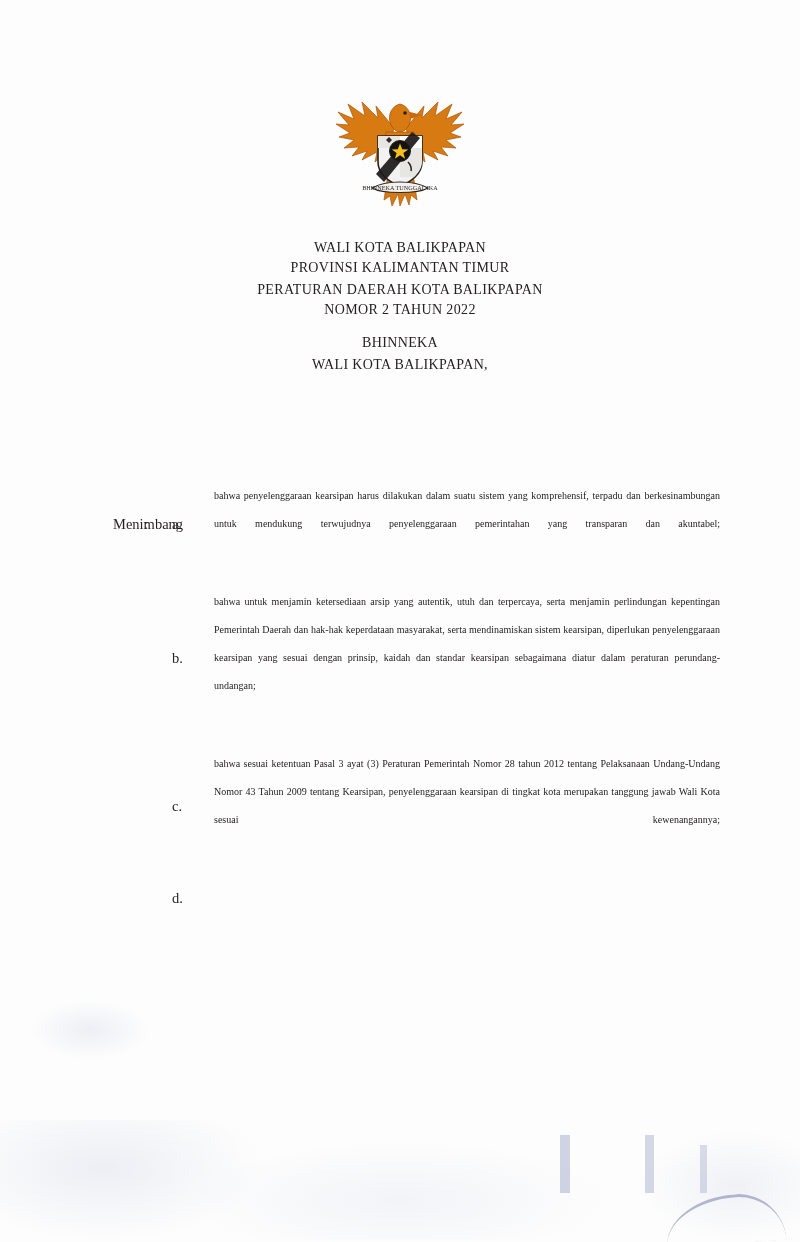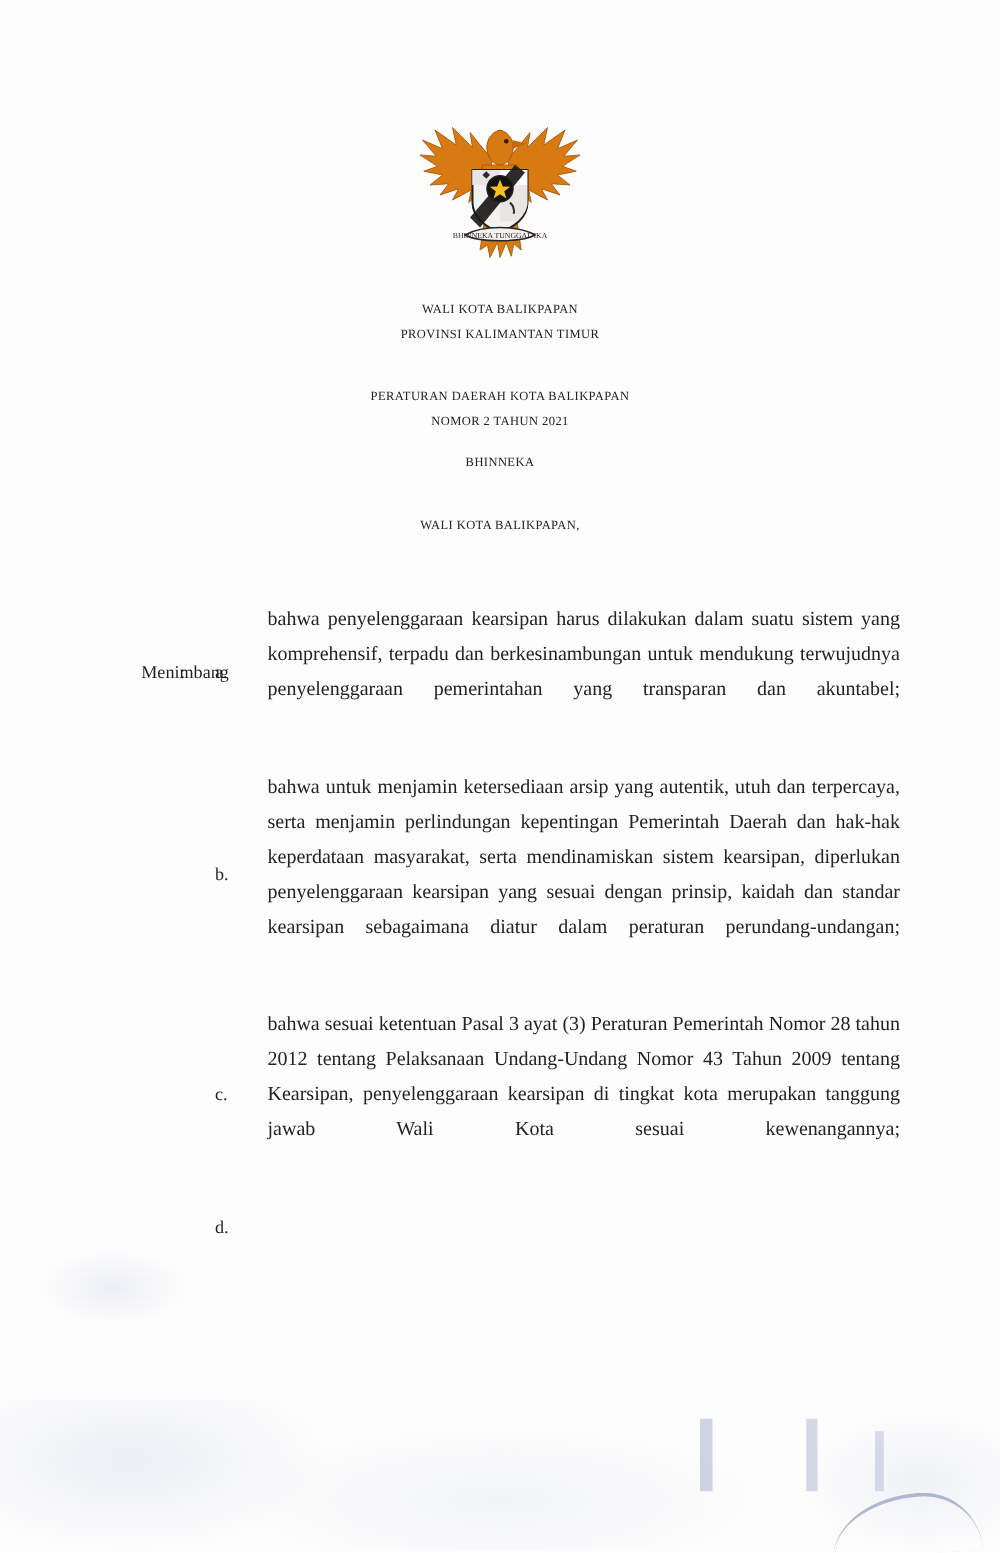--- a/index.html
+++ b/index.html
@@ -77,28 +77,28 @@
   }
 
   
   .head-block {
     position: absolute;
     left: 0; right: 0;
     top: 238px;
     text-align: center;
   }
   .head-line {
-    font-size: 10px;
+    font-size: 14px;
     letter-spacing: 0.35px;
     line-height: 20px;
     color: #262223;
   }
   .gap-10 { margin-top: 13px; }
   .gap-8  { margin-top: 12px; }
-  .gap-big { margin-top: 30px; }
+  .gap-big { margin-top: 2px; }
 
   
   .body-block {
     position: absolute;
     left: 0; right: 0;
     top: 482px;
   }
   .row {
     display: flex;
     align-items: center;
@@ -120,21 +120,21 @@
   }
   .mark {
     width: 42px;
     flex: 0 0 42px;
     font-size: 14.5px;
     line-height: 28px;
   }
   .para {
     flex: 1 1 auto;
     padding-right: 80px;
-    font-size: 16px;
+    font-size: 10px;
     line-height: 28px;
     text-align: justify;
     text-justify: inter-word;
     color: #262223;
   }
   .para:last-child::after {
     content: "";
     display: inline-block;
     width: 100%;
   }
@@ -192,21 +192,21 @@
 
       <path d="M40 100 C54 92 82 92 96 100 C86 106 50 106 40 100 Z" fill="#f4f2ee" stroke="#2b2724" stroke-width="1.2"></path>
       <text x="68" y="102" font-size="6.2" text-anchor="middle" fill="#2b2724" font-family="Liberation Serif, serif">BHINNEKA TUNGGAL IKA</text>
     </svg>
   </div>
 
   <div class="head-block">
     <div class="head-line">WALI KOTA BALIKPAPAN</div>
     <div class="head-line">PROVINSI KALIMANTAN TIMUR</div>
     <div class="head-line gap-big">PERATURAN DAERAH KOTA BALIKPAPAN</div>
-    <div class="head-line">NOMOR 2   TAHUN 2021</div>
+    <div class="head-line">NOMOR 2   TAHUN 2022</div>
     <div class="head-line gap-10">BHINNEKA</div>
     <div class="head-line gap-big">WALI KOTA BALIKPAPAN,</div>
   </div>
 
   <div class="body-block">
 
     <div class="row">
       <div class="lbl">Menimbang</div>
       <div class="colon">:</div>
       <div class="mark">a.</div>

